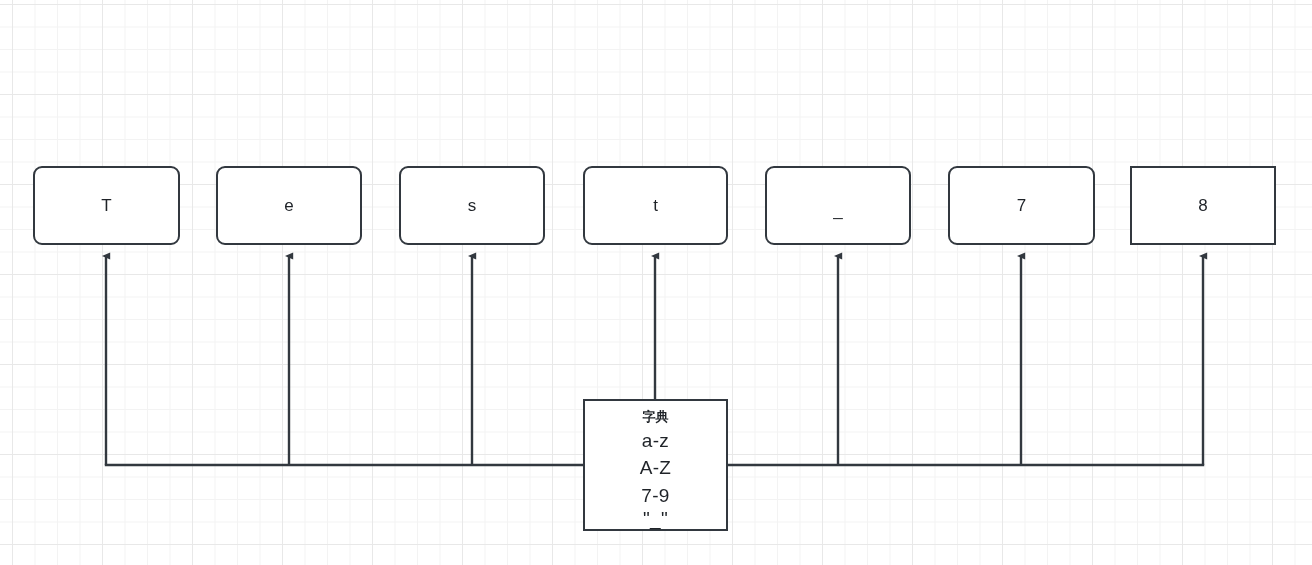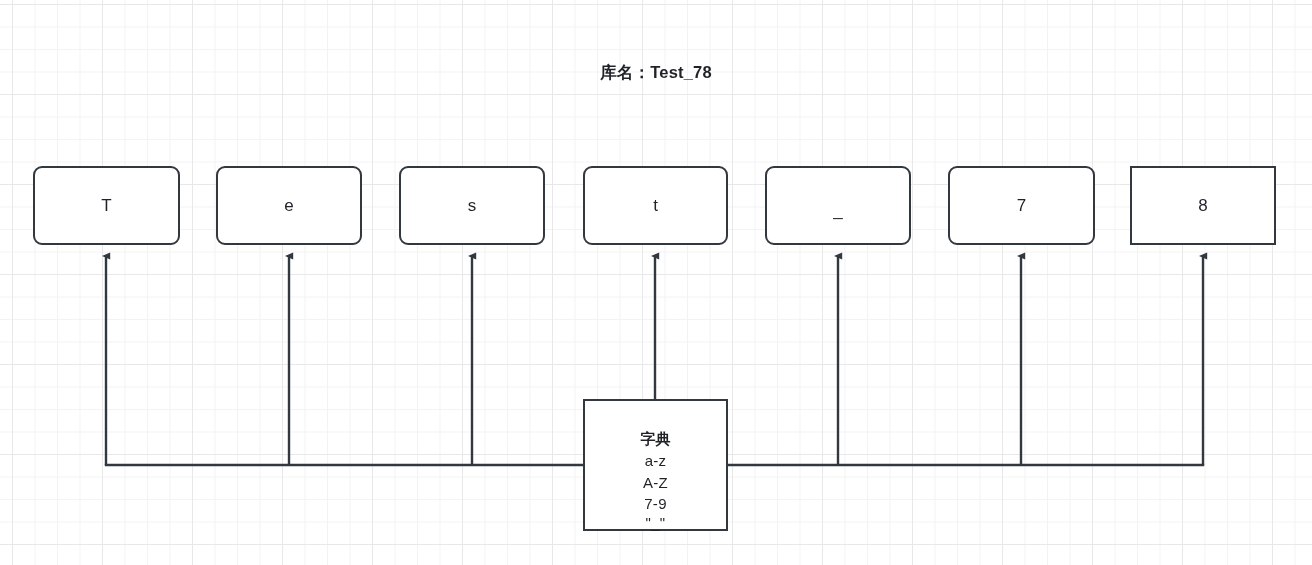--- a/index.html
+++ b/index.html
@@ -73,42 +73,40 @@
     background: #ffffff;
     border: 2.4px solid #32383f;
     border-radius: 0px;
     display: flex;
     flex-direction: column;
     align-items: center;
     justify-content: flex-start;
     padding-top: 7px;
   }
   .dict-title {
-    font-size: 15px;
+    font-size: 13px;
     font-weight: bold;
     color: #1f2328;
     line-height: 1.45;
-    margin-top: 20px;
   }
   .dict-line {
-    font-size: 15px;
+    font-size: 19px;
     color: #1f2328;
     line-height: 1.45;
     letter-spacing: 0.3px;
   }
   .dict-line.last {
     line-height: 1.1;
   }
 </style>
 </head>
 <body>
 
 <div id="canvas">
 
-  <div class="title">库名：Test_78</div>
 
   <svg id="diagram-svg" viewBox="0 0 1312 565" xmlns="http://www.w3.org/2000/svg">
     <defs>
       <marker id="arrowhead" markerWidth="9" markerHeight="9" refX="4.2" refY="4.2" orient="auto" markerUnits="userSpaceOnUse">
         <path d="M0.6,8.4 L4.2,0 L7.8,8.4 Z" fill="#32383f"></path>
       </marker>
     </defs>
 
     <line x1="106" y1="465" x2="1203" y2="465" stroke="#32383f" stroke-width="2.4" stroke-linecap="square"></line>
 

